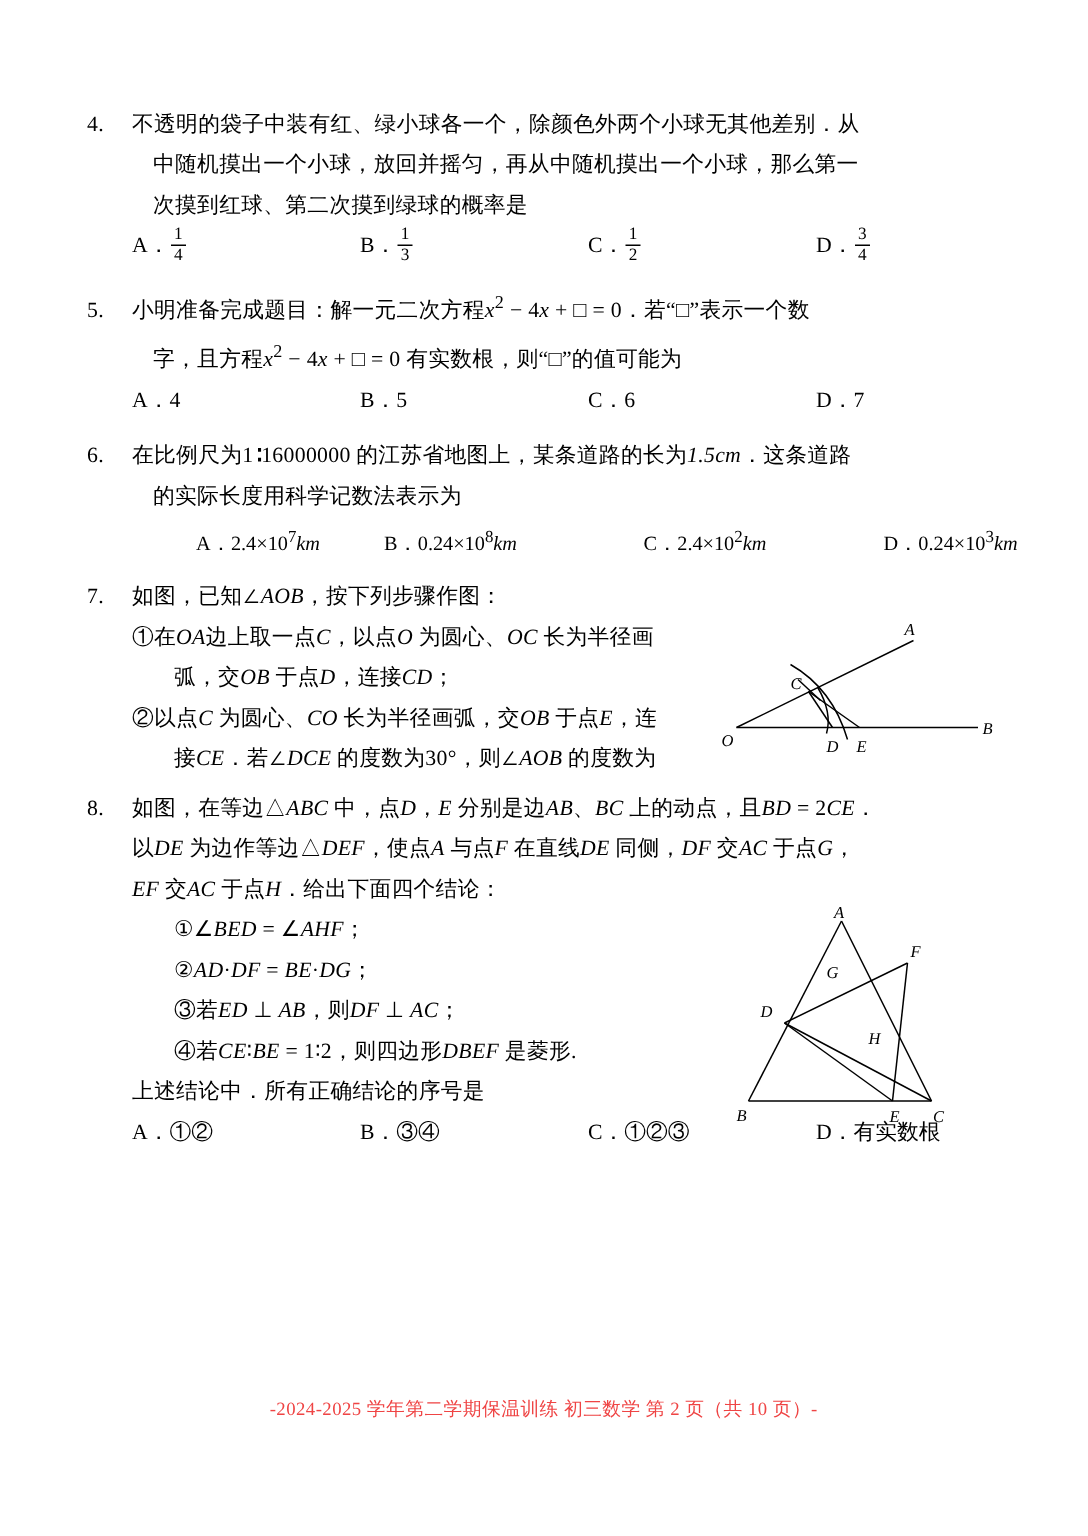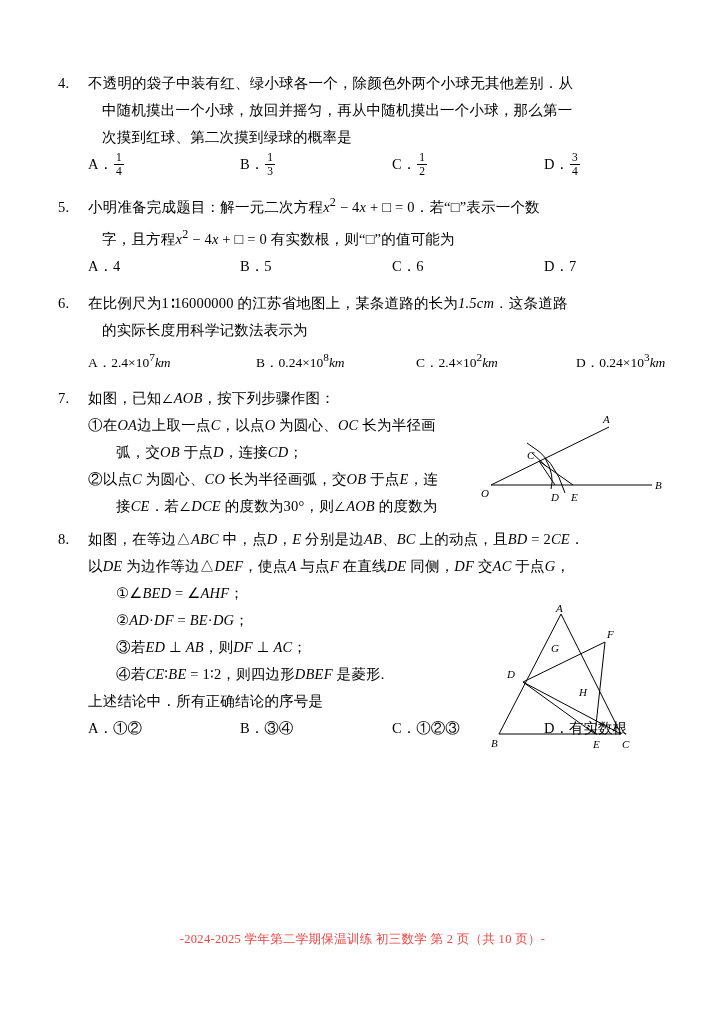--- a/index.html
+++ b/index.html
@@ -123,21 +123,21 @@
       <span class="opt ow1">A．4</span><span class="opt ow2">B．5</span><span class="opt ow3">C．6</span><span class="opt">D．7</span>
     </div>
   </div>
 
   <div class="q" style="margin-top:10px;">
     <div class="qline">
       <span class="qnum">6.</span><span>在比例尺为1∶16000000 的江苏省地图上，某条道路的长为<i>1.5cm</i>．这条道路</span>
     </div>
     <div class="qline indent2">的实际长度用科学记数法表示为</div>
     <div class="opts" style="font-size:13.5px;">
-      <span class="opt" style="width:168px;">A．2.4×10<sup>7</sup><i>km</i></span><span class="opt" style="width:160px;">B．0.24×10<sup>8</sup><i>km</i></span><span class="opt" style="width:160px;">C．2.4×10<sup>2</sup><i>km</i></span><span class="opt">D．0.24×10<sup>3</sup><i>km</i></span>
+      <span class="opt" style="width:168px;text-align:center;">A．2.4×10<sup>7</sup><i>km</i></span><span class="opt" style="width:160px;">B．0.24×10<sup>8</sup><i>km</i></span><span class="opt" style="width:160px;margin-left:13px;">C．2.4×10<sup>2</sup><i>km</i></span><span class="opt">D．0.24×10<sup>3</sup><i>km</i></span>
     </div>
   </div>
 
   <div class="q qbody" style="margin-top:10px;">
     <div class="qline">
       <span class="qnum">7.</span><span>如图，已知∠<i>AOB</i>，按下列步骤作图：</span>
     </div>
     <div class="qline indent1">①在<i>OA</i>边上取一点<i>C</i>，以点<i>O</i> 为圆心、<i>OC</i> 长为半径画</div>
     <div class="qline indent3">弧，交<i>OB</i> 于点<i>D</i>，连接<i>CD</i>；</div>
     <div class="qline indent1">②以点<i>C</i> 为圆心、<i>CO</i> 长为半径画弧，交<i>OB</i> 于点<i>E</i>，连</div>
@@ -165,20 +165,21 @@
       <text x="94" y="92" font-family="Liberation Serif, serif" font-size="11" font-style="italic">E</text>
       <text x="4" y="88" font-family="Liberation Serif, serif" font-size="11" font-style="italic">O</text>
     </svg>
   </div>
 
   <div class="q qbody" style="margin-top:0;">
     <div class="qline">
       <span class="qnum">8.</span><span>如图，在等边△<i>ABC</i> 中，点<i>D</i>，<i>E</i> 分别是边<i>AB</i>、<i>BC</i> 上的动点，且<i>BD</i> = 2<i>CE</i>．</span>
     </div>
     <div class="qline indent1">以<i>DE</i> 为边作等边△<i>DEF</i>，使点<i>A</i> 与点<i>F</i> 在直线<i>DE</i> 同侧，<i>DF</i> 交<i>AC</i> 于点<i>G</i>，</div>
+    <div class="qline indent1"><i>EF</i> 交<i>AC</i> 于点<i>H</i>．给出下面四个结论：</div>
     <div class="qline indent3">①∠<i>BED</i> = ∠<i>AHF</i>；</div>
     <div class="qline indent3">②<i>AD</i>·<i>DF</i> = <i>BE</i>·<i>DG</i>；</div>
     <div class="qline indent3">③若<i>ED</i> ⊥ <i>AB</i>，则<i>DF</i> ⊥ <i>AC</i>；</div>
     <div class="qline indent3">④若<i>CE</i>∶<i>BE</i> = 1∶2，则四边形<i>DBEF</i> 是菱形.</div>
     <div class="qline indent1">上述结论中．所有正确结论的序号是</div>
     <div class="opts">
       <span class="opt ow1">A．①②</span><span class="opt ow2">B．③④</span><span class="opt ow3">C．①②③</span><span class="opt">D．有实数根</span>
     </div>
 
     <svg class="fig8" viewBox="0 0 178 148">

